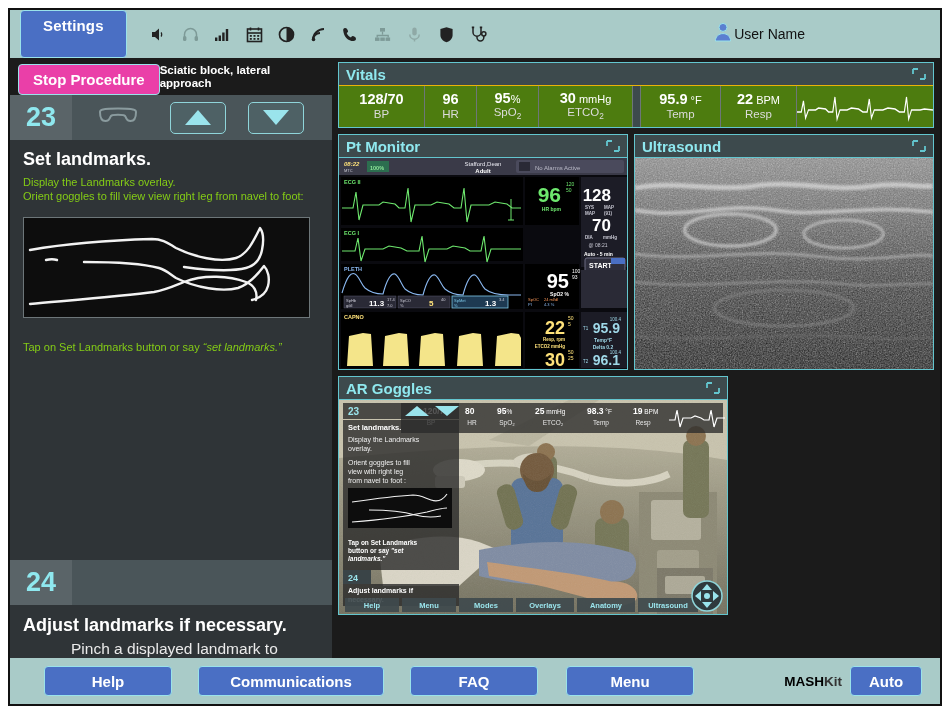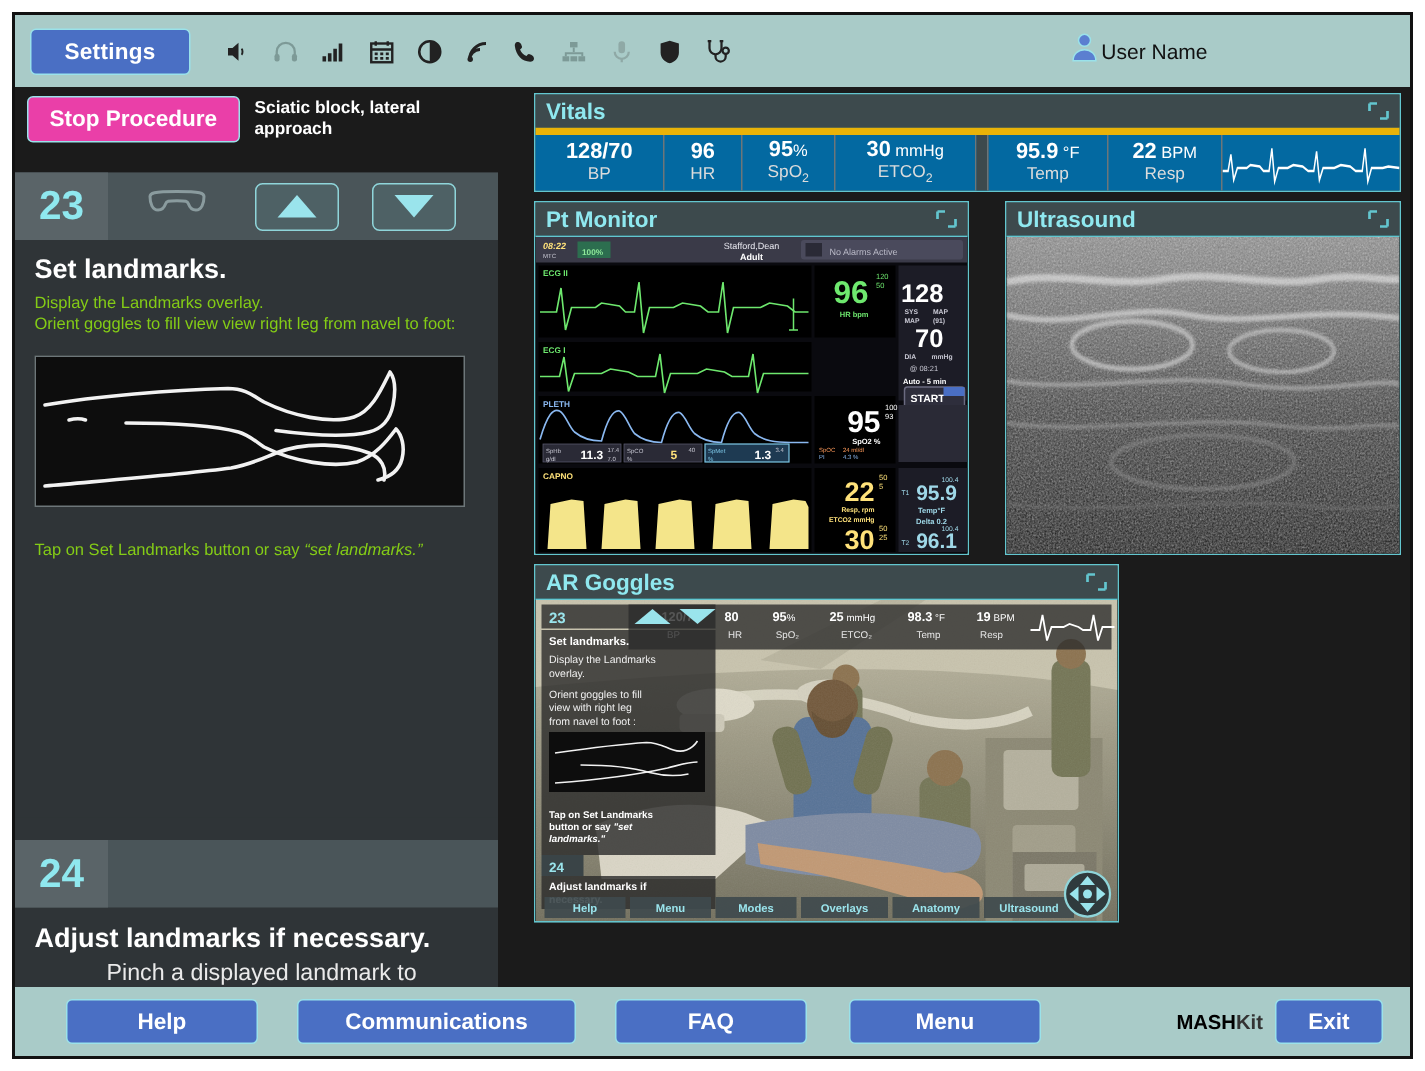--- a/index.html
+++ b/index.html
@@ -12,21 +12,21 @@
   .app {
     position: absolute; left: 8px; top: 8px;
     width: 934px; height: 698px;
     background: #1b1b1b;
     border: 2px solid #111;
     display: flex; flex-direction: column;
   }
   
   .topbar {
     height: 48px; background: #a9cbc8;
-    display: flex; align-items: center; padding: 0 10px;
+    display: flex; padding: 0 10px;
     flex: none; position: relative;
   }
   .settings-btn {
     background: #4a6fc4; color: #fff; font-weight: bold; font-size: 15px;
     padding: 6px 22px; border: 1px solid #9ae2ea; border-radius: 4px;
     letter-spacing: .2px;
   }
   .icon-row { display: flex; align-items: center; gap: 13px; margin-left: 22px; }
   .ic { width: 19px; height: 19px; display: block; }
   .ic svg { display: block; }
@@ -36,22 +36,22 @@
   }
   .user-name { font-size: 14px; color: #111; }
   
   .body { flex: 1; display: flex; background: #1b1b1b; min-height: 0; }
   
   .left {
     width: 322px; flex: none; background: #2f3437;
     display: flex; flex-direction: column; overflow: hidden;
   }
   .proc-head {
-    background: #1b1b1b; padding: 6px 8px 20px 8px;
-    display: flex; align-items: center; gap: 10px;
+    background: #1b1b1b; padding: 6px 8px 0 8px;
+    display: flex; align-items: flex-start; 
   }
   .stop-btn {
     background: #ea3fa8; color: #fff; font-weight: bold; font-size: 15px;
     padding: 6px 14px; border: 1px solid #9ae2ea; border-radius: 4px;
     white-space: nowrap;
   }
   .proc-name { color: #fff; font-size: 11.5px; font-weight: bold; line-height: 1.15; }
   .step-row {
     background: #4a5559; height: 45px; display: flex; align-items: center;
     flex: none;
@@ -79,30 +79,30 @@
     border: 1px solid #6d7679;
   }
   .instr .tap { margin-top: 23px; }
   .tap i { font-style: italic; }
   .step-row2 { margin-top: 15px; }
   .instr2 { padding: 10px 13px 0 13px; }
   .instr2 h2 { color: #fff; font-size: 18px; font-weight: bold; line-height: 1.18; }
   .instr2 p { color: #eaeaea; font-size: 15.5px; margin-top: 4px; margin-left: 48px; }
   
   .right { flex: 1; padding: 4px 6px 0 6px; display: flex; flex-direction: column; gap: 6px; min-width: 0; }
-  .panel { border: 1px solid #63c6cf; background: #3d4a4d; margin-left: 18px; }
+  .panel { border: 1px solid #63c6cf; background: #3d4a4d; }
   .panel-head {
     height: 22px; display: flex; align-items: center; position: relative;
     padding-left: 7px; background: #3d4a4d;
   }
   .panel-title { color: #8fe8ef; font-size: 15px; font-weight: bold; }
   .expand-ic { position: absolute; right: 6px; top: 4px; }
   
   .vitals { height: 66px; flex: none; }
-  .vitals-row { display: flex; height: 42px; background: #0369a1; border-top: 5px solid #eab308; }
+  .vitals-row { display: flex; height: 42px; background: #4d7c0f; border-top: 1px solid #eab308; }
   .vcell {
     display: flex; flex-direction: column; align-items: center; justify-content: center;
     border-right: 1px solid #6d7679; padding: 0 9px; color: #fff; white-space: nowrap;
   }
   .vcell .v { font-size: 14.5px; font-weight: bold; line-height: 1.05; }
   .vcell .v small { font-size: 11px; font-weight: normal; }
   .vcell .l { font-size: 11.5px; color: #dcdcdc; line-height: 1.15; }
   .vgap { width: 8px; background: #3d4a4d; border-right: 1px solid #6d7679; }
   .vwave { flex: 1; display: flex; align-items: center; min-width: 0; }
   
@@ -618,16 +618,16 @@
 
     </div>
   </div>
 
   <div class="bottombar">
     <div class="bbtn" style="width:128px;margin-left:22px">Help</div>
     <div class="bbtn" style="width:186px;margin-left:26px">Communications</div>
     <div class="bbtn" style="width:128px;margin-left:26px">FAQ</div>
     <div class="bbtn" style="width:128px;margin-left:28px">Menu</div>
     <div class="brand"><b>MASH</b><span>Kit</span></div>
-    <div class="bbtn" style="width:72px;margin-right:6px">Exit</div>
+    <div class="bbtn" style="width:72px;margin-right:6px">Auto</div>
   </div>
 
 </div>
 
 </body></html>

